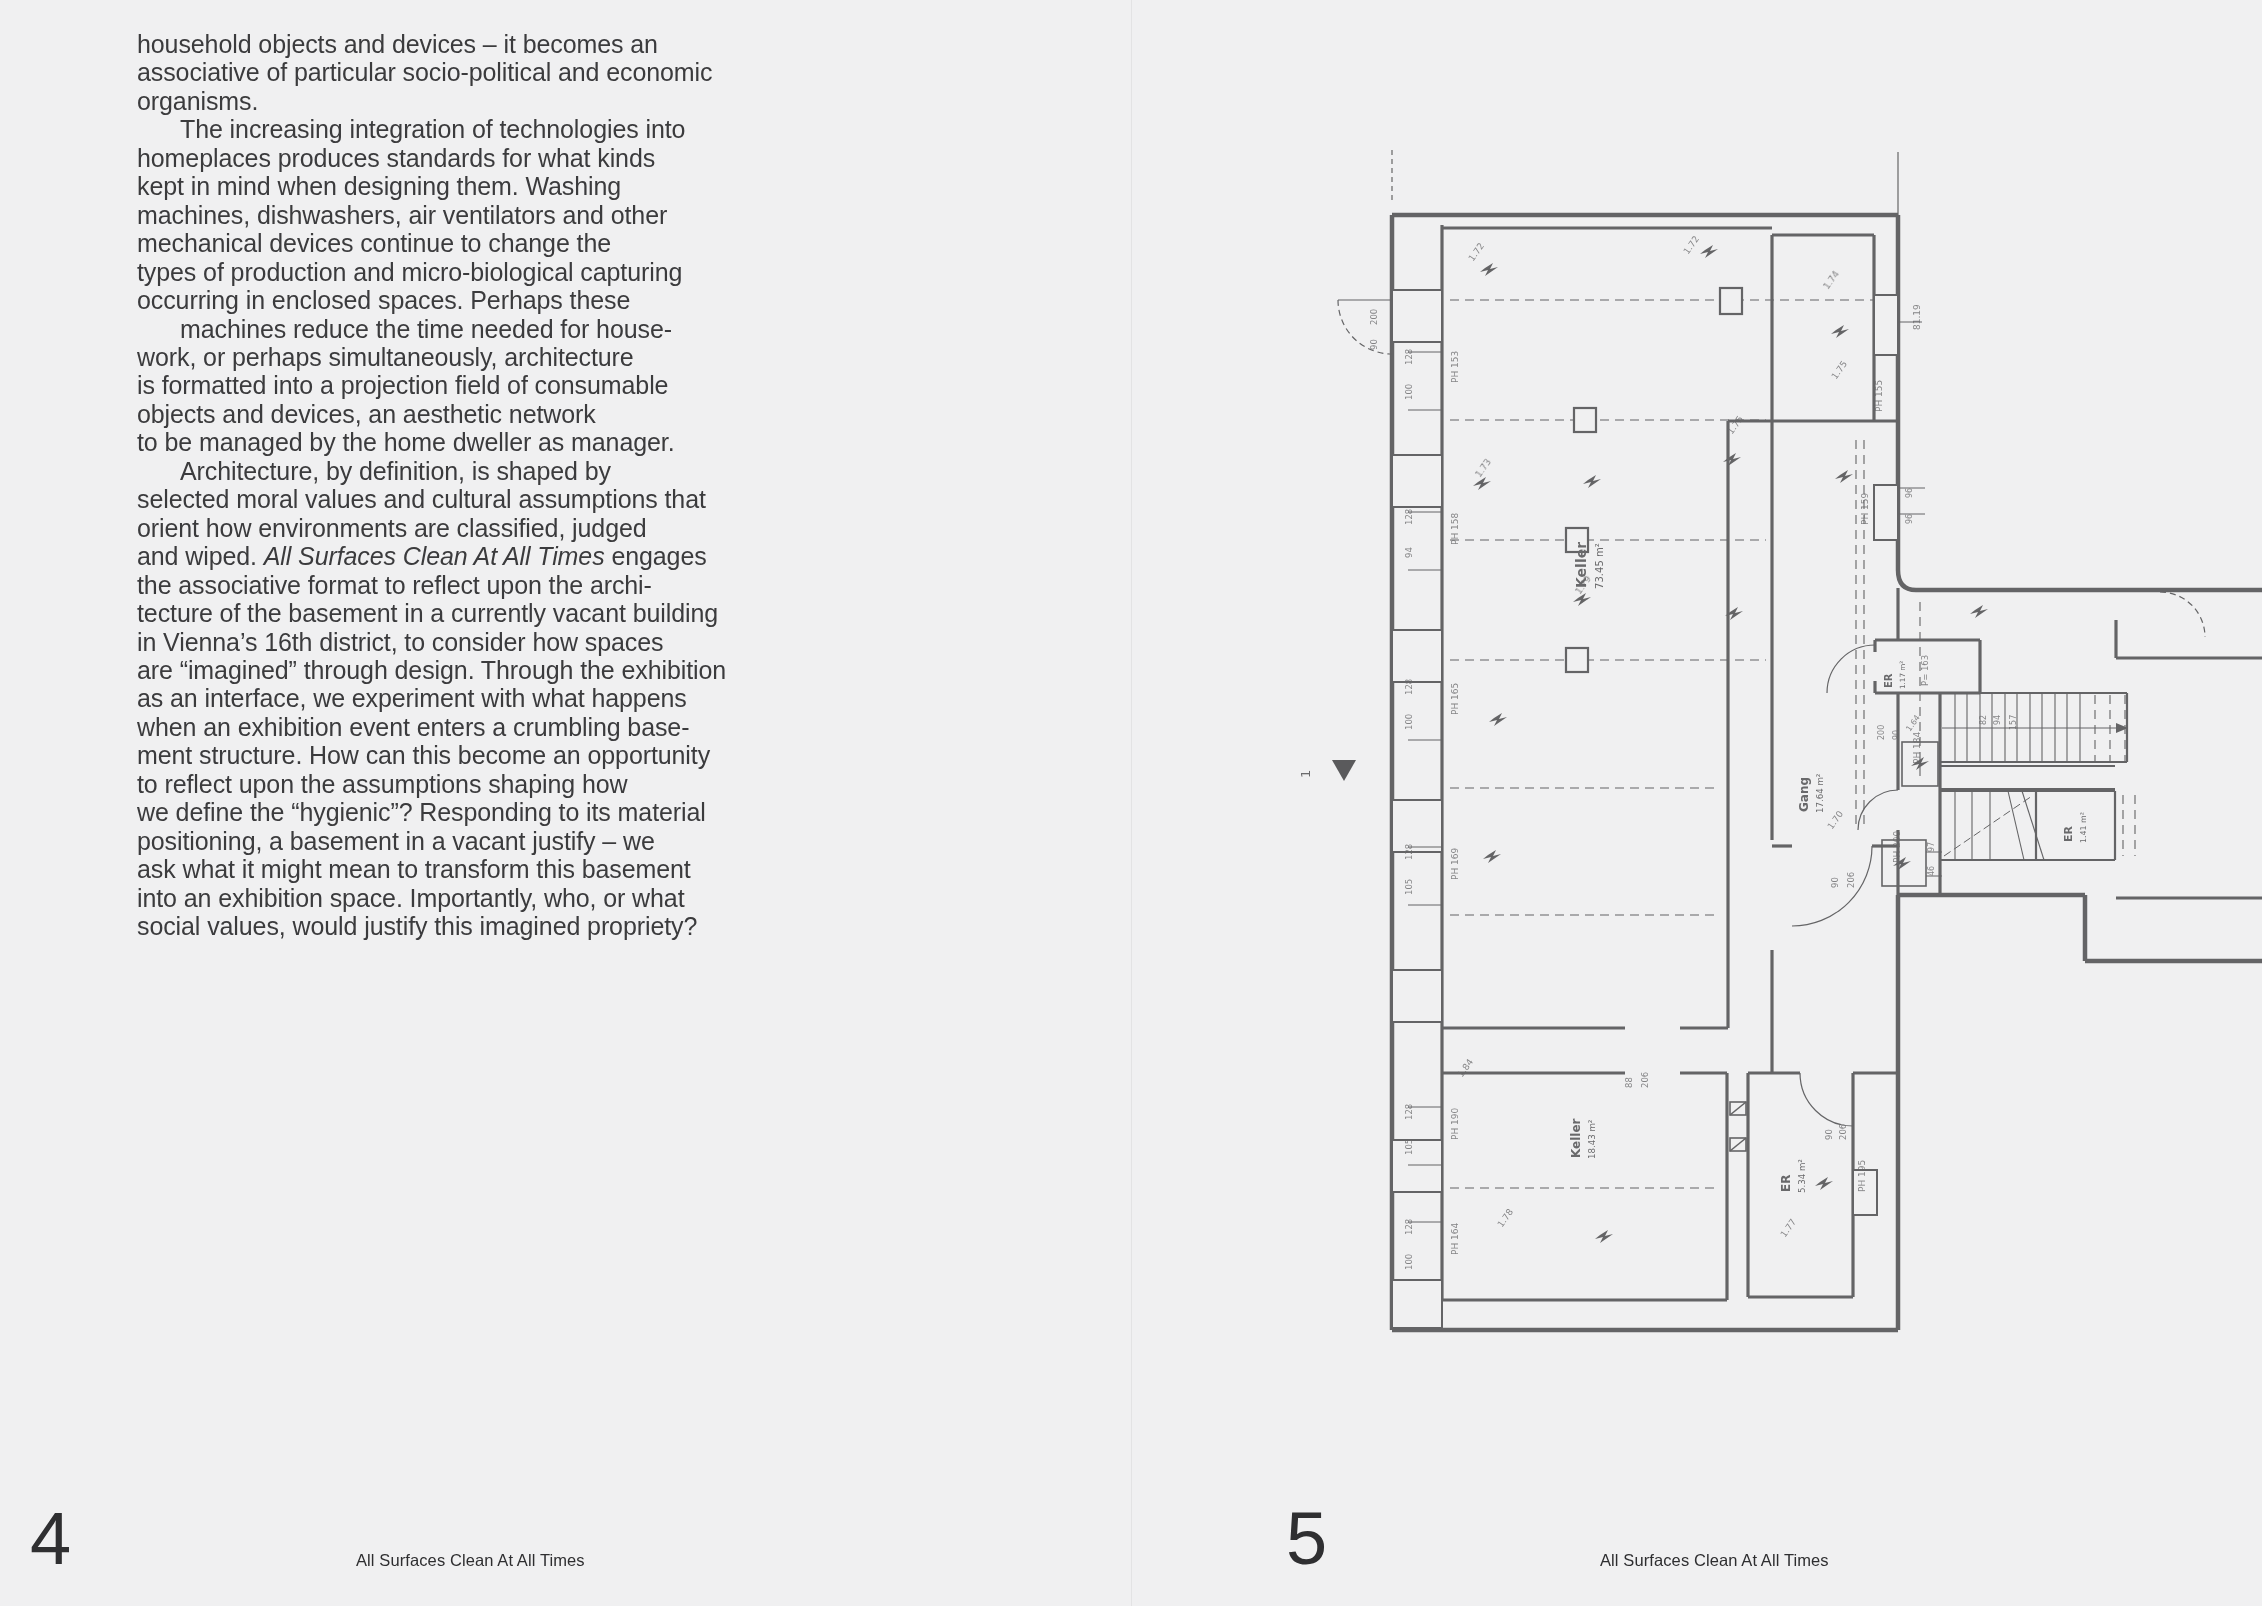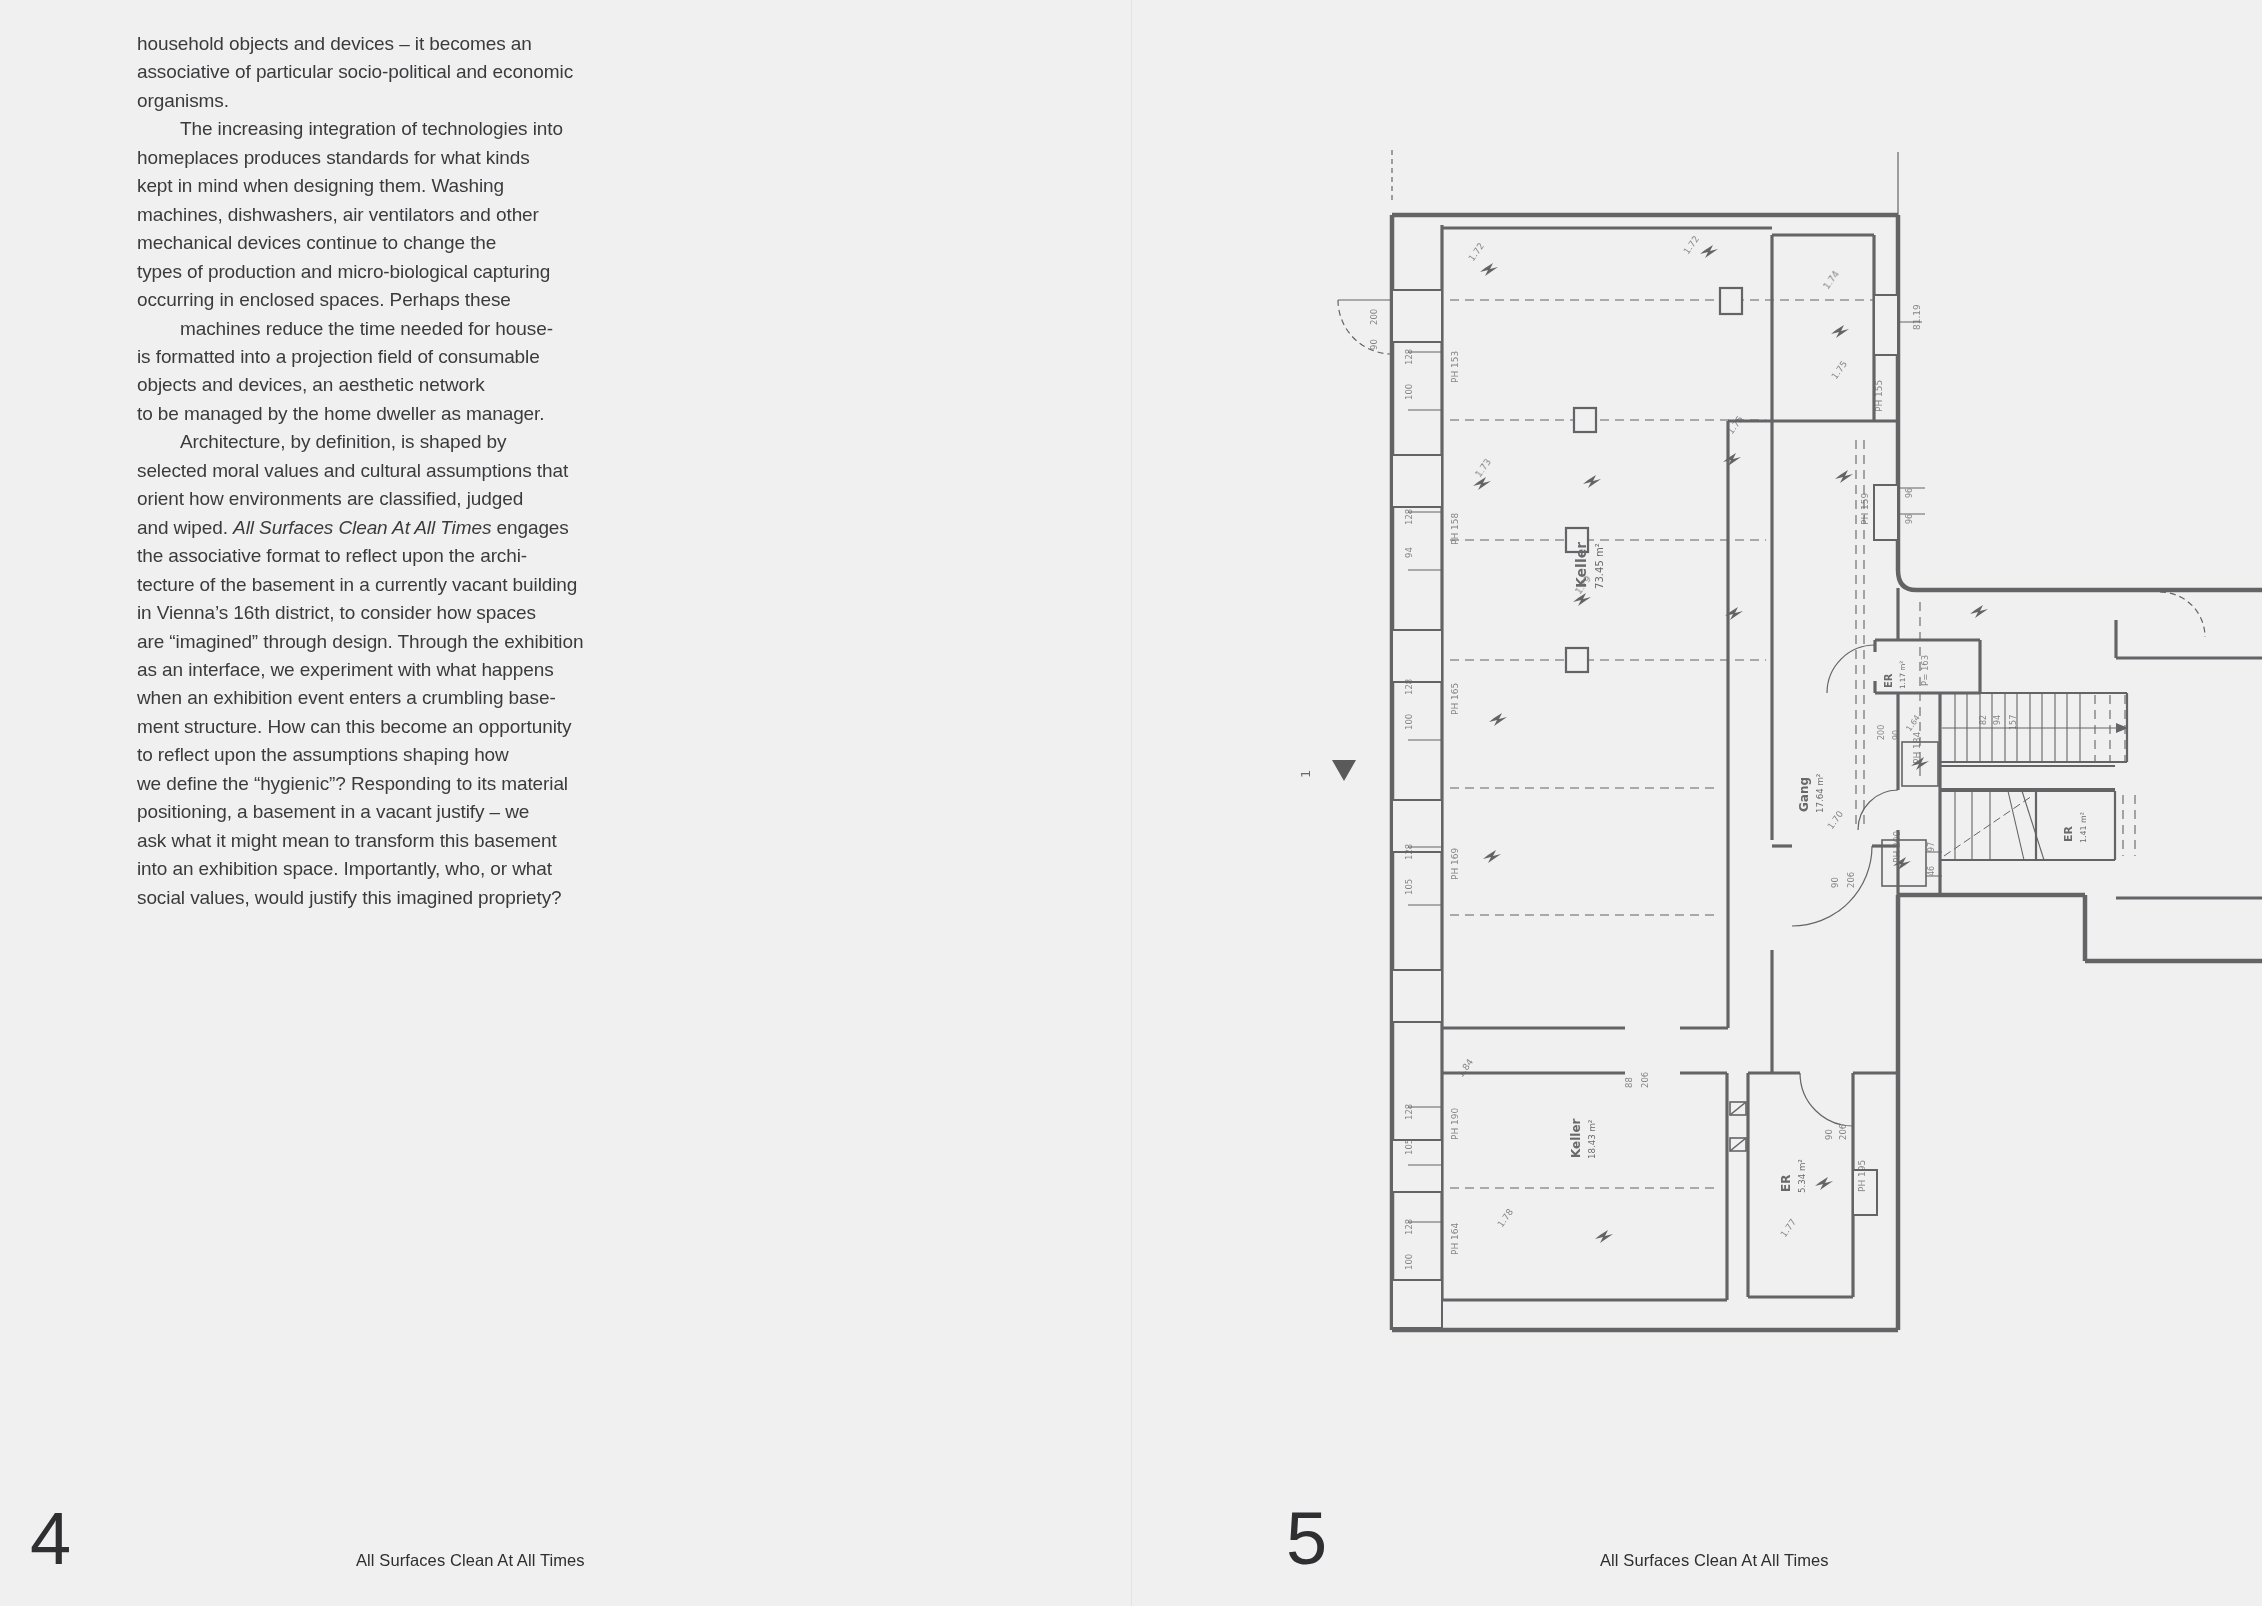--- a/index.html
+++ b/index.html
@@ -5,21 +5,21 @@
   html,body{margin:0;padding:0;background:#d8d8d8;}
   .spread{
     position:relative;width:2262px;height:1606px;
     background:#f0f0f1;overflow:hidden;
     font-family:"Liberation Sans",sans-serif;
     color:#3f3f41;
   }
   .gutter{position:absolute;left:1131px;top:0;width:1px;height:100%;background:rgba(0,0,0,0.05);}
   .body-text{
     position:absolute;left:137px;top:30px;
-    font-size:19px;line-height:28.45px;letter-spacing:-0.1px;
+    font-size:25px;line-height:28.45px;letter-spacing:-0.1px;
     color:#3b3b3d;
   }
   .body-text .line{white-space:nowrap;}
   .body-text .line.ind{padding-left:43px;}
   .body-text .it{font-style:italic;}
   .page-number{
     position:absolute;top:1502px;font-size:74px;line-height:1;
     color:#2f2f31;font-weight:400;
   }
   .running-title{
@@ -45,20 +45,21 @@
       <div class="line"><span>associative of particular socio-political and economic</span></div>
       <div class="line"><span>organisms.</span></div>
       <div class="line ind"><span>The increasing integration of technologies into</span></div>
       <div class="line"><span>homeplaces produces standards for what kinds</span></div>
       <div class="line"><span>kept in mind when designing them. Washing</span></div>
       <div class="line"><span>machines, dishwashers, air ventilators and other</span></div>
       <div class="line"><span>mechanical devices continue to change the</span></div>
       <div class="line"><span>types of production and micro-biological capturing</span></div>
       <div class="line"><span>occurring in enclosed spaces. Perhaps these</span></div>
       <div class="line ind"><span>machines reduce the time needed for house-</span></div>
+      <div class="line"><span>work, or perhaps simultaneously, architecture</span></div>
       <div class="line"><span>is formatted into a projection field of consumable</span></div>
       <div class="line"><span>objects and devices, an aesthetic network</span></div>
       <div class="line"><span>to be managed by the home dweller as manager.</span></div>
       <div class="line ind"><span>Architecture, by definition, is shaped by</span></div>
       <div class="line"><span>selected moral values and cultural assumptions that</span></div>
       <div class="line"><span>orient how environments are classified, judged</span></div>
       <div class="line"><span>and wiped.&nbsp;</span><span class="it">All Surfaces Clean At All Times</span><span> engages</span></div>
       <div class="line"><span>the associative format to reflect upon the archi-</span></div>
       <div class="line"><span>tecture of the basement in a currently vacant building</span></div>
       <div class="line"><span>in Vienna’s 16th district, to consider how spaces</span></div>

